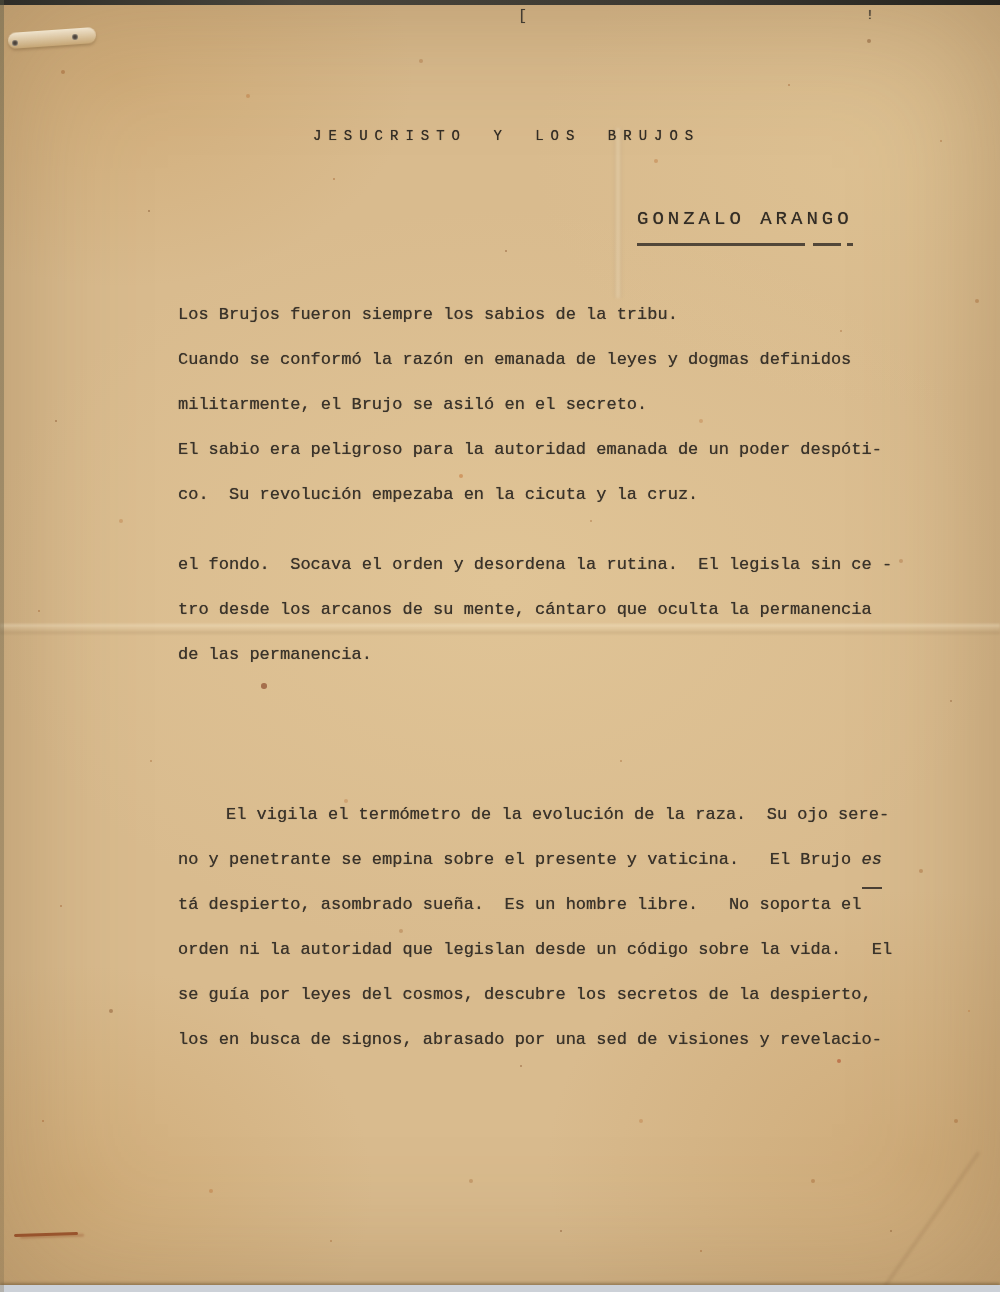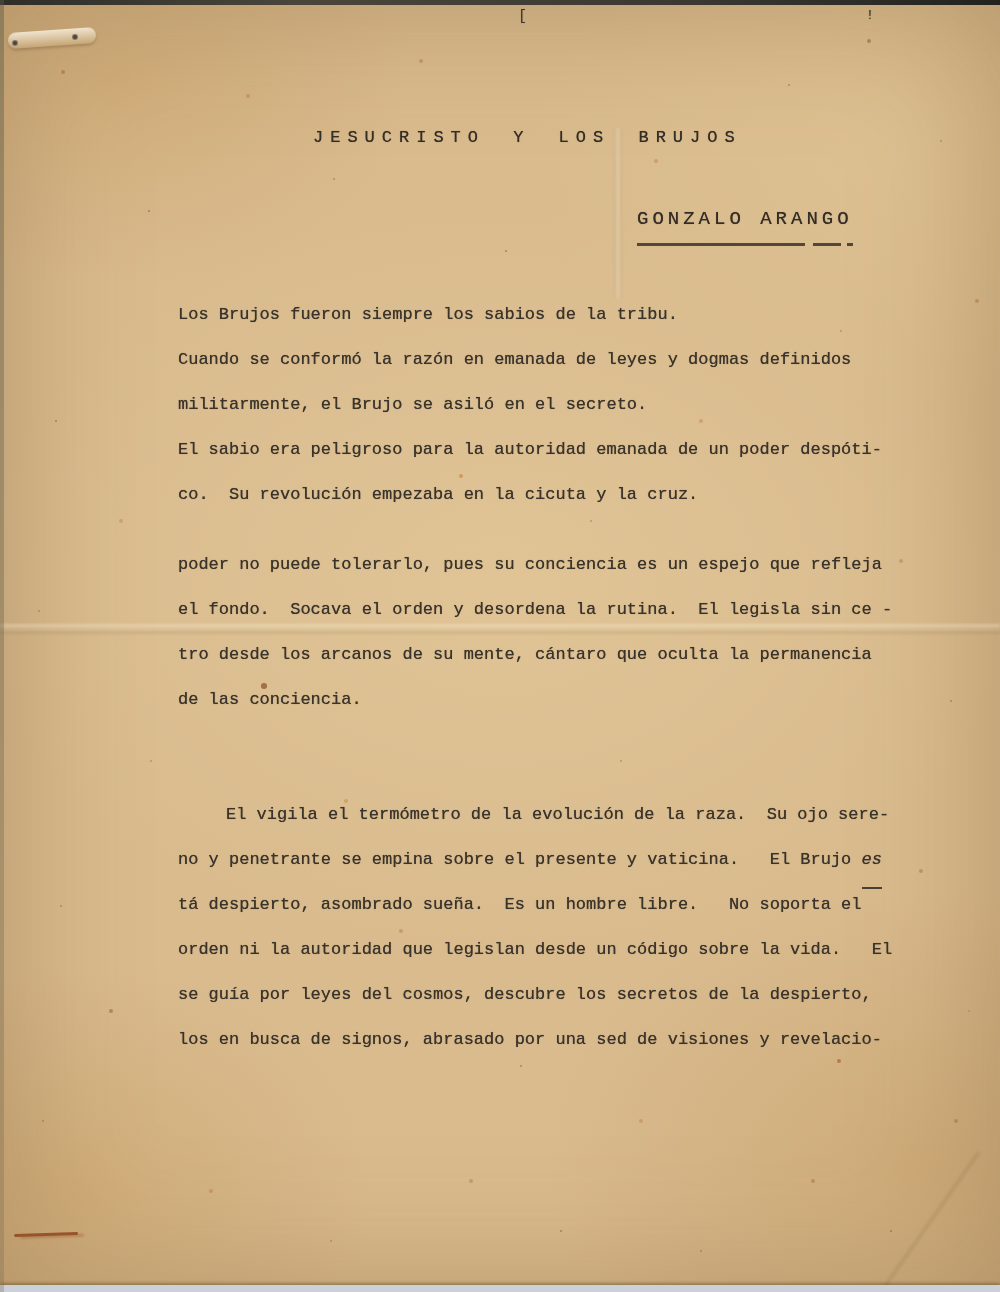--- a/index.html
+++ b/index.html
@@ -66,21 +66,21 @@
       920px 870px 0 1px rgba(151,83,32,0.35), 950px 700px 0 0 rgba(120,65,28,0.40),
       900px 560px 0 1px rgba(151,83,32,0.30), 460px 475px 0 1px rgba(190,105,40,0.45),
       590px 520px 0 0 rgba(151,83,32,0.40), 700px 420px 0 1px rgba(180,100,40,0.30),
       840px 330px 0 0 rgba(151,83,32,0.40), 400px 930px 0 1px rgba(151,83,32,0.30),
       520px 1065px 0 0 rgba(120,65,28,0.45), 838px 1060px 0 1px rgba(170,60,25,0.50),
       620px 760px 0 0 rgba(151,83,32,0.40);}
 
   
   .tw{white-space:pre;font-size:17px;text-shadow:0 0 0.7px rgba(58,50,42,0.85);}
   .title{position:absolute;left:313px;top:128px;letter-spacing:7px;word-spacing:11px;
-    font-size:17px;color:#332d25;}
+    font-size:14px;color:#332d25;}
   .byline{position:absolute;left:637px;top:208px;letter-spacing:4px;font-size:19px;color:#332d25;}
   .byline-rule{position:absolute;left:637px;top:243px;width:216px;height:3px;}
   .rule-seg1{position:absolute;left:0;top:0;width:168px;height:2.5px;background:#3a332a;opacity:0.85;}
   .rule-seg2{position:absolute;left:176px;top:0;width:28px;height:2.5px;background:#3a332a;opacity:0.85;}
   .rule-seg3{position:absolute;left:210px;top:0;width:6px;height:2.5px;background:#3a332a;opacity:0.85;}
   .para{position:absolute;left:178px;width:760px;}
   .para .line{height:45px;line-height:45px;}
   .p1{top:292px;} .p2{top:542px;} .p3{top:792px;}
   .indent{padding-left:48px;}
   .und{border-bottom:2px solid rgba(58,50,42,0.9);padding-bottom:18px;font-style:italic;}
@@ -116,24 +116,23 @@
 
   <div class="para p1">
     <div class="line tw">Los Brujos fueron siempre los sabios de la tribu.</div>
     <div class="line tw">Cuando se conformó la razón en emanada de leyes y dogmas definidos</div>
     <div class="line tw">militarmente, el Brujo se asiló en el secreto.</div>
     <div class="line tw">El sabio era peligroso para la autoridad emanada de un poder despóti-</div>
     <div class="line tw">co.  Su revolución empezaba en la cicuta y la cruz.</div>
   </div>
 
   <div class="para p2">
-    <div class="line tw">poder no puede tolerarlo, pues su conciencia es un espejo que refleja</div>
     <div class="line tw">el fondo.  Socava el orden y desordena la rutina.  El legisla sin ce -</div>
     <div class="line tw">tro desde los arcanos de su mente, cántaro que oculta la permanencia</div>
-    <div class="line tw">de las conciencia.</div>
+    <div class="line tw">de las permanencia.</div>
   </div>
 
   <div class="para p3">
     <div class="line tw indent">El vigila el termómetro de la evolución de la raza.  Su ojo sere-</div>
     <div class="line tw"><span>no y penetrante se empina sobre el presente y vaticina.   El Brujo </span><span class="und">es</span></div>
     <div class="line tw">tá despierto, asombrado sueña.  Es un hombre libre.   No soporta el</div>
     <div class="line tw">orden ni la autoridad que legislan desde un código sobre la vida.   El</div>
     <div class="line tw">se guía por leyes del cosmos, descubre los secretos de la despierto,</div>
     <div class="line tw">los en busca de signos, abrasado por una sed de visiones y revelacio-</div>
   </div>

